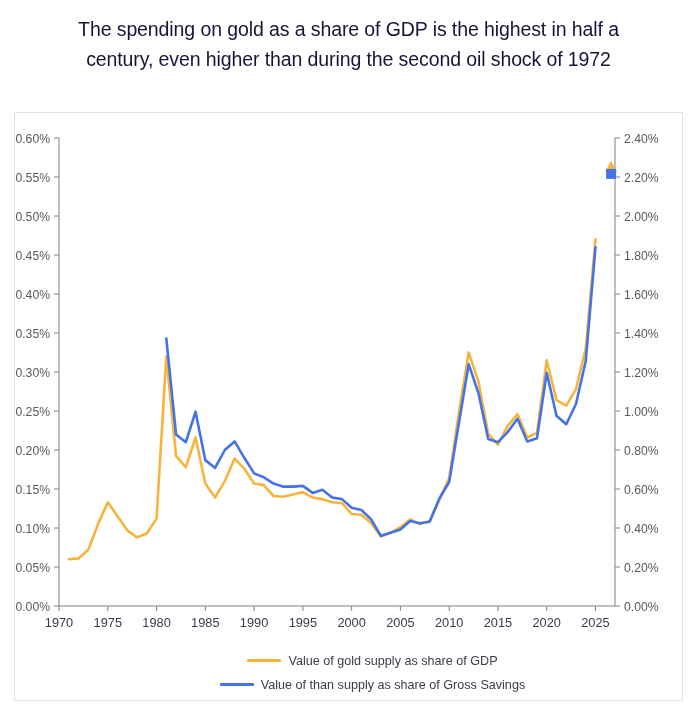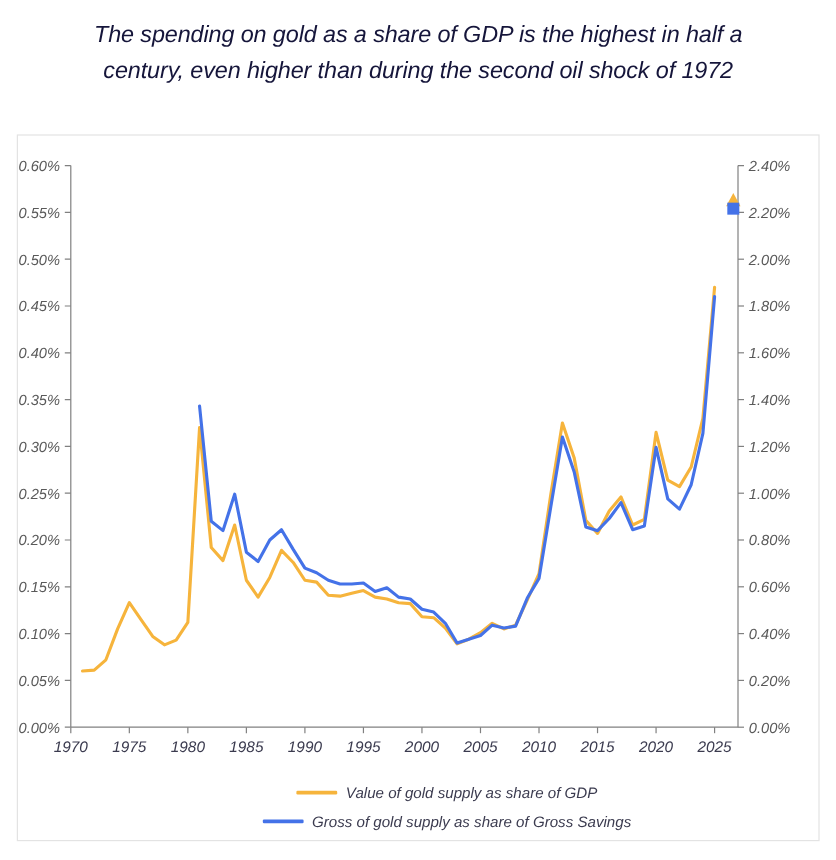--- a/index.html
+++ b/index.html
@@ -13,21 +13,20 @@
     font-family: "Liberation Sans", sans-serif;
     color: #1a1a2e;
     overflow: hidden;
     position: relative;
   }
   #chart-root {
     position: absolute;
     left: 0; top: 0;
     width: 697px;
     height: 538px;
-    font-style: italic;
   }
   .title-block {
     position: absolute;
     left: 0;
     top: 14px;
     width: 697px;
     text-align: center;
     font-size: 19.5px;
     line-height: 30px;
     color: #15153a;
@@ -181,17 +180,17 @@
       <polyline points="152.30,226.46 162.05,322.40 171.81,330.20 181.56,299.78 191.32,348.14 201.07,355.94 210.82,338.00 220.58,329.42 230.33,345.80 240.09,361.40 249.84,365.30 259.60,371.54 269.35,374.66 279.11,374.66 288.86,373.88 298.61,380.90 308.37,377.78 318.12,385.58 327.88,387.14 337.63,395.72 347.39,398.06 357.14,407.42 366.89,423.80 376.65,420.68 386.40,417.56 396.16,408.98 405.91,411.32 415.67,409.76 425.42,386.36 435.18,369.98 444.93,310.70 454.68,252.20 464.44,281.06 474.19,327.08 483.95,330.20 493.70,320.06 503.46,306.80 513.21,329.42 522.96,326.30 532.72,260.78 542.47,303.68 552.23,312.26 561.98,291.98 571.74,249.08 581.49,135.20" fill="none" stroke="#4472E8" stroke-width="2.6" stroke-linejoin="round" stroke-linecap="round"></polyline>
       <polygon points="597.0982456140342,48.86000000000007 603.0982456140342,59.86000000000007 591.0982456140342,59.86000000000007" fill="#F6B43C"></polygon>
       <rect x="592.0982456140342" y="56.87999999999994" width="10" height="10" fill="#4472E8"></rect>
     </svg>
 
   <div class="legend">
     <span class="legend-row">
       <span class="legend-swatch" id="sw0" style="background: rgb(246, 180, 60);"></span><span class="legend-label">Value of gold supply as share of GDP</span>
     </span>
     <span class="legend-row">
-      <span class="legend-swatch" id="sw1" style="background: rgb(68, 114, 232);"></span><span class="legend-label">Gross of gold supply as share of Gross Savings</span>
+      <span class="legend-swatch" id="sw1" style="background: rgb(68, 114, 232);"></span><span class="legend-label">Value of than supply as share of Gross Savings</span>
     </span>
   </div>
 
 </div>
 
 </body></html>

